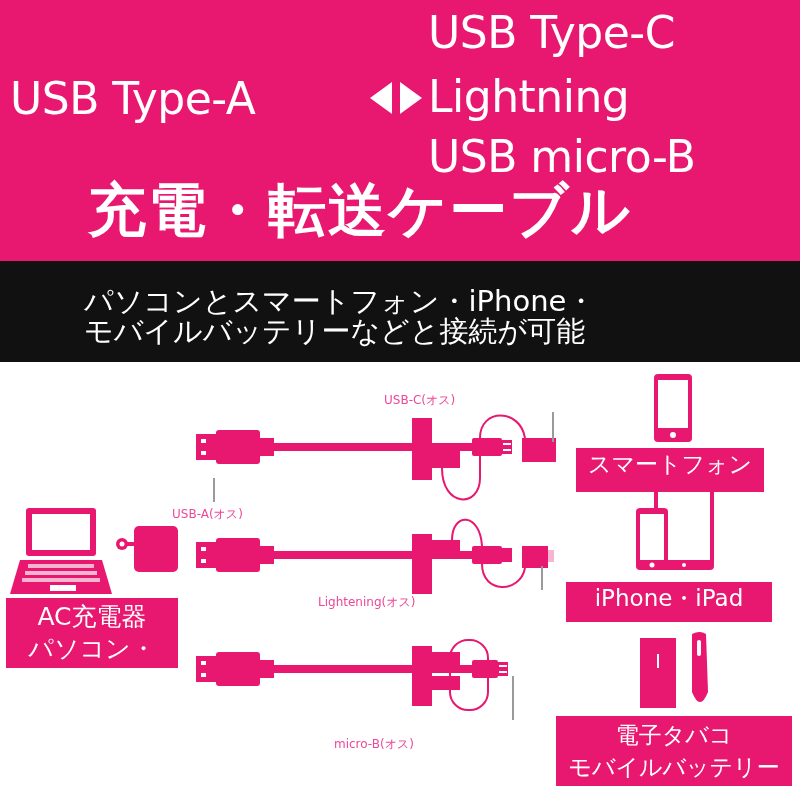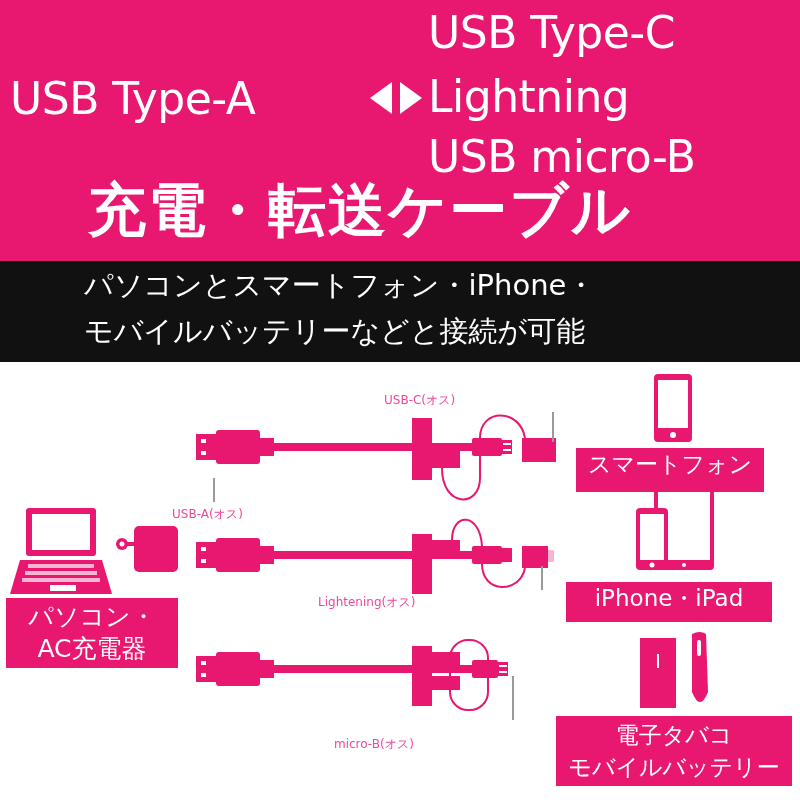--- a/index.html
+++ b/index.html
@@ -11,21 +11,21 @@
   .hero-left { left: 10px; top: 74px; font-size: 44px; line-height: 50px; }
   .arrows { position: absolute; left: 368px; top: 78px; width: 56px; height: 40px; }
   .hero-right { left: 428px; font-size: 44px; line-height: 50px; }
   .hr1 { top: 8px; }
   .hr2 { top: 72px; }
   .hr3 { top: 132px; }
   .hero-jp { left: 88px; top: 178px; font-size: 58px; line-height: 64px; font-weight: bold; letter-spacing: 2px; }
 
   .band { position: absolute; left: 0; top: 258px; width: 800px; height: 104px; background: #111111; border-top: 3px solid #e8176f; }
   .band-line { position: absolute; left: 84px; color: #ffffff; font-family: "DejaVu Sans", sans-serif; font-size: 29px; line-height: 36px; white-space: nowrap; }
-  .bl1 { top: 6px; }
+  .bl1 { top: 22px; }
   .bl2 { top: 52px; }
 
   .diagram { position: absolute; left: 0; top: 362px; width: 800px; height: 438px; }
   .pink-label { position: absolute; background: #e8176f; color: #fff; font-family: "DejaVu Sans", sans-serif; text-align: center; white-space: nowrap; }
   .plain-label { position: absolute; color: #ec4899; font-family: "DejaVu Sans", sans-serif; font-size: 12px; white-space: nowrap; }
   svg { position: absolute; overflow: visible; }
 </style>
 </head>
 <body>
 
@@ -61,22 +61,22 @@
   </svg>
 
   <svg style="left:114px; top:164px;" width="66" height="50" viewBox="0 0 66 50">
     <circle cx="8" cy="18" r="6" fill="#e8176f"></circle>
     <circle cx="8" cy="18" r="2.5" fill="#fff"></circle>
     <rect x="12" y="16" width="10" height="4" fill="#e8176f"></rect>
     <rect x="20" y="0" width="44" height="46" rx="5" fill="#e8176f"></rect>
   </svg>
 
   <div class="pink-label" style="left:6px; top:236px; width:172px; height:70px; font-size:25px; line-height:32px; padding-top:3px;">
+    <div>AC充電器</div>
     <div>パソコン・</div>
-    <div>AC充電器</div>
   </div>
 
   <svg style="left:190px; top:56px;" width="370" height="90" viewBox="0 0 370 90">
     <g fill="#e8176f">
       <rect x="6" y="16" width="20" height="26"></rect>
       <rect x="26" y="12" width="44" height="34" rx="3"></rect>
       <rect x="70" y="20" width="14" height="18"></rect>
       <rect x="84" y="25" width="150" height="8"></rect>
       <rect x="222" y="0" width="20" height="62"></rect>
       <rect x="242" y="32" width="28" height="18"></rect>

